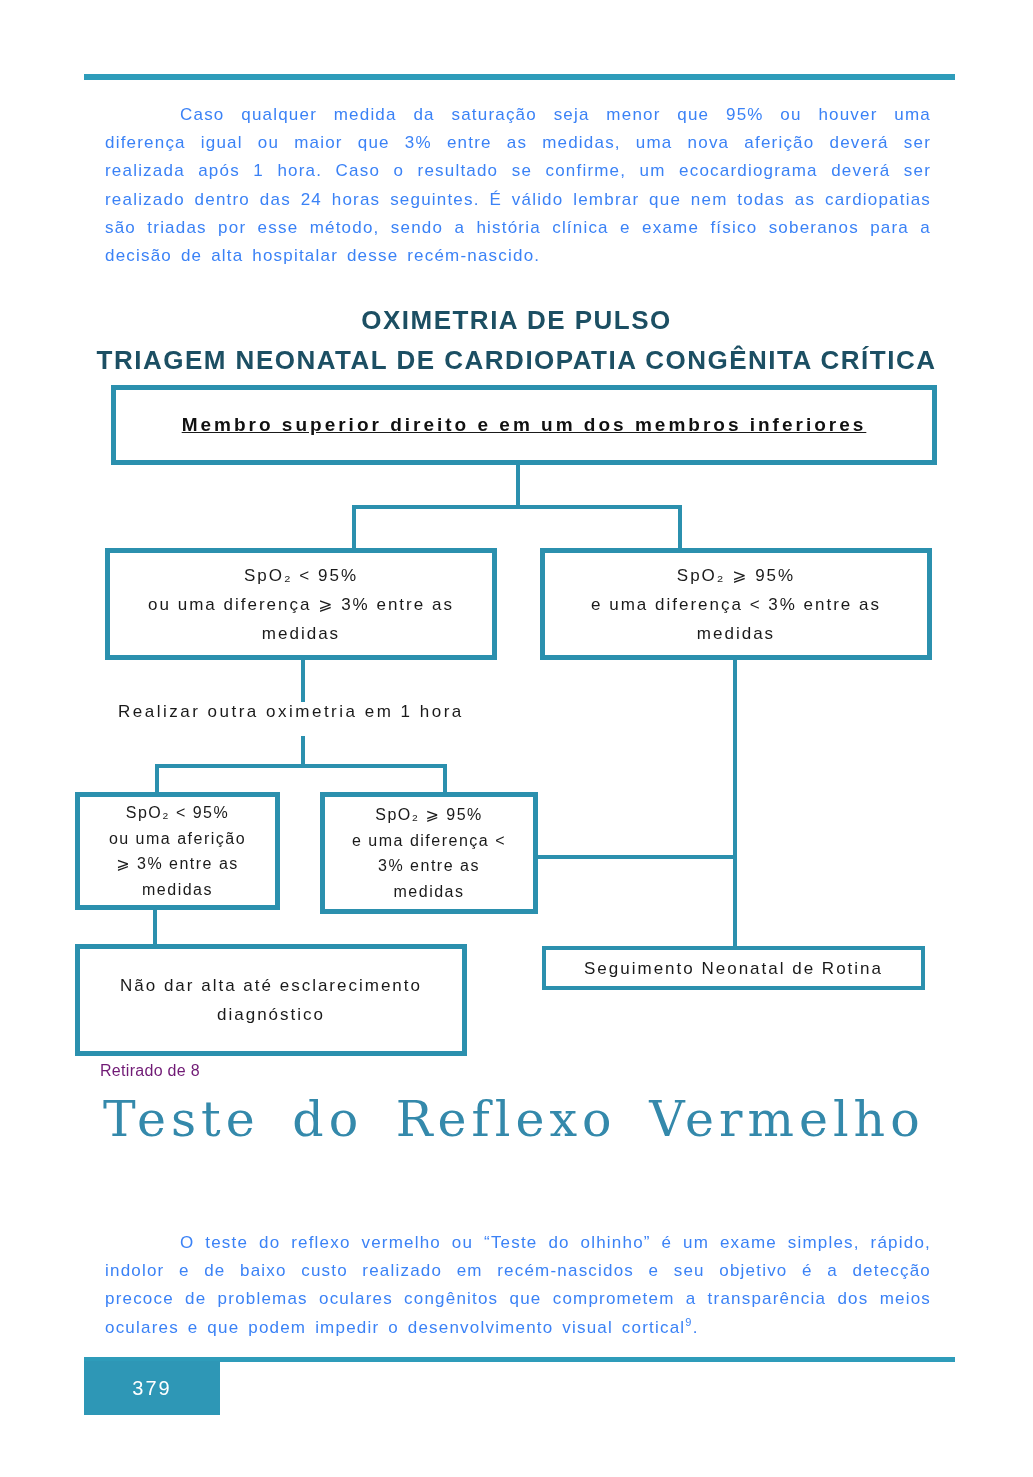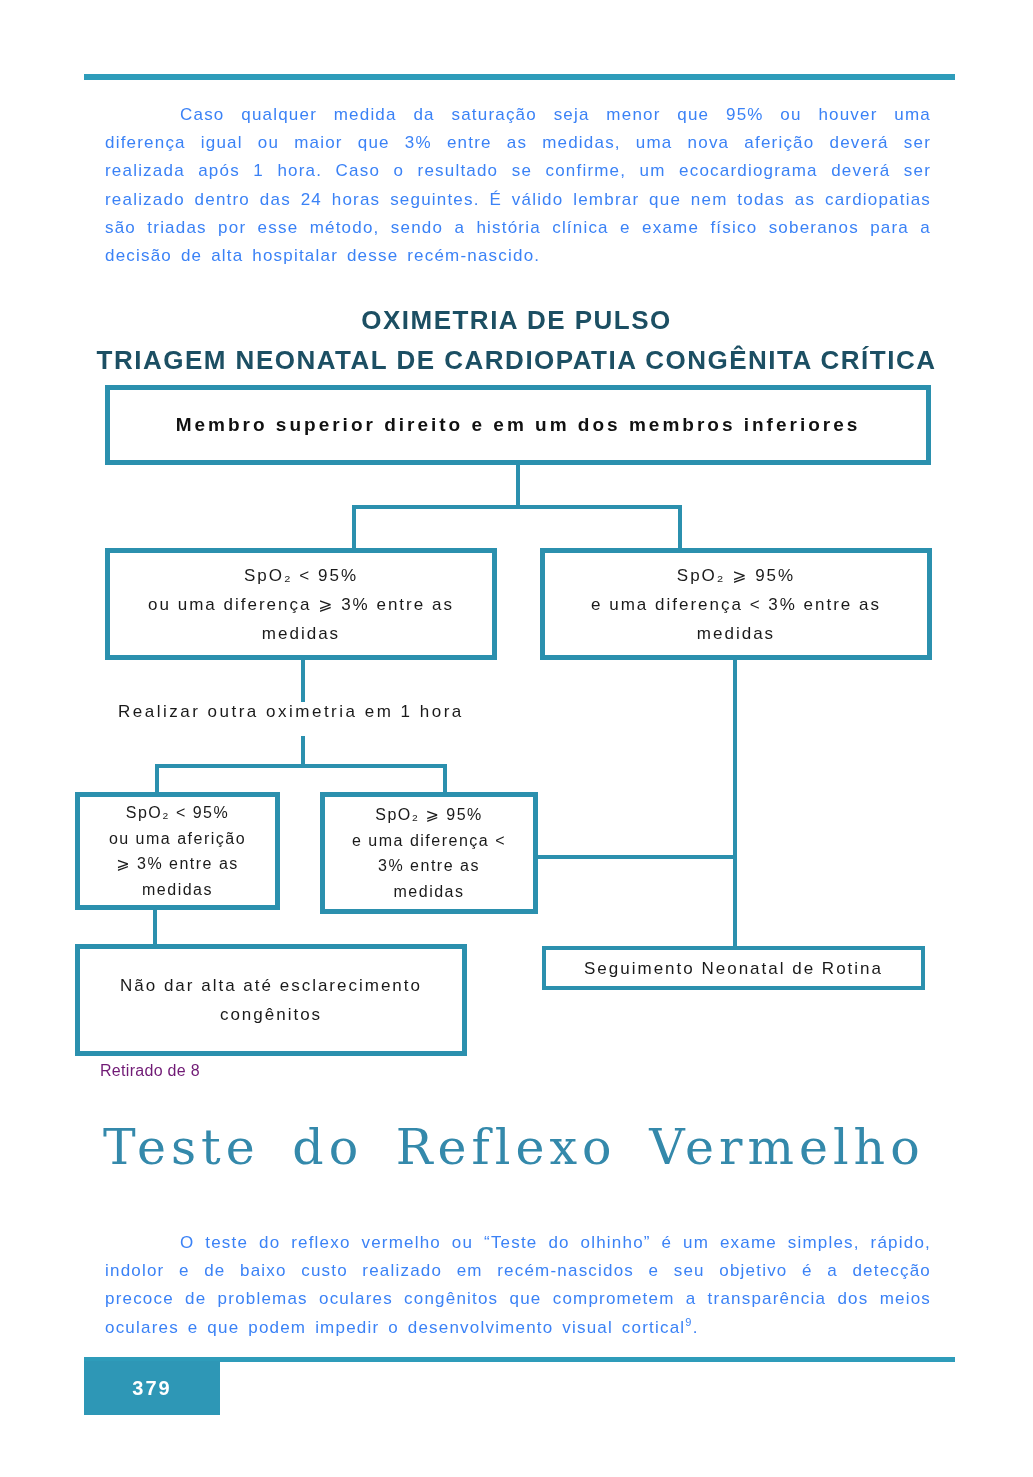--- a/index.html
+++ b/index.html
@@ -27,43 +27,43 @@
 
   .b-mid{font-size:17px;letter-spacing:2px;line-height:29px;}
   .b-small{font-size:16px;letter-spacing:1.5px;line-height:25.5px;}
 
   .retest-label{position:absolute;left:118px;top:702px;font-size:17px;letter-spacing:2.5px;color:#1a1a1a;}
 
   .source-note{position:absolute;left:100px;top:1062px;font-size:16px;letter-spacing:0.3px;color:#701a75;}
 
   .big-heading{position:absolute;left:103px;top:1090px;width:880px;
                font-family:"DejaVu Serif",serif;color:#3489ab;font-size:49px;
-               letter-spacing:5px;word-spacing:12px;line-height:59px;margin-top:28px;}
+               letter-spacing:5px;word-spacing:12px;line-height:59px;}
 
   .page-badge{position:absolute;left:84px;top:1361px;width:136px;height:54px;background:#2e97b6;
-              color:#ffffff;font-weight:bold;font-size:20px;letter-spacing:2px;
+              color:#ffffff;font-weight:normal;font-size:20px;letter-spacing:2px;
               display:flex;align-items:center;justify-content:center;}
 </style>
 </head>
 <body>
 
 <div class="page">
 
   <div class="rule" style="left:84px;top:74px;width:871px;height:6px;"></div>
 
   <p class="para" style="top:84px;"><span class="indent"></span><span>Caso qualquer medida da saturação seja menor que 95% ou houver uma diferença igual ou maior que 3% entre as medidas, uma nova aferição deverá ser realizada após 1 hora. Caso o resultado se confirme, um ecocardiograma deverá ser realizado dentro das 24 horas seguintes. É válido lembrar que nem todas as cardiopatias são triadas por esse método, sendo a história clínica e exame físico soberanos para a decisão de alta hospitalar desse recém-nascido.</span></p>
 
   <div class="sec-title">
     <div>OXIMETRIA DE PULSO</div>
     <div>TRIAGEM NEONATAL DE CARDIOPATIA CONGÊNITA CRÍTICA</div>
   </div>
 
   <div>
 
-    <div class="fbox" style="left:105px;top:385px;width:826px;height:80px;">
+    <div class="fbox" style="left:111px;top:385px;width:826px;height:80px;text-decoration:underline;">
       <div class="root-line1">Membro superior direito e em um dos membros inferiores</div>
     </div>
 
     <div class="conn" style="left:516px;top:463px;width:4px;height:44px;"></div>
     <div class="conn" style="left:352px;top:505px;width:330px;height:4px;"></div>
     <div class="conn" style="left:352px;top:505px;width:4px;height:45px;"></div>
     <div class="conn" style="left:678px;top:505px;width:4px;height:45px;"></div>
 
     <div class="fbox b-mid" style="left:105px;top:548px;width:392px;height:112px;">
       <div>SpO₂ &lt; 95%</div>
@@ -99,21 +99,21 @@
     </div>
 
     <div class="conn" style="left:538px;top:855px;width:199px;height:4px;"></div>
 
     <div class="conn" style="left:733px;top:660px;width:4px;height:286px;"></div>
 
     <div class="conn" style="left:153px;top:910px;width:4px;height:34px;"></div>
 
     <div class="fbox b-mid" style="left:75px;top:944px;width:392px;height:112px;">
       <div>Não dar alta até esclarecimento</div>
-      <div>congênitos</div>
+      <div>diagnóstico</div>
     </div>
     <div class="fbox b-mid" style="left:542px;top:946px;width:383px;height:44px;border-width:4px;">
       <div>Seguimento Neonatal de Rotina</div>
     </div>
 
     <div class="source-note">Retirado de 8</div>
   </div>
 
   <div class="big-heading">
     <div>Teste do Reflexo Vermelho</div>

